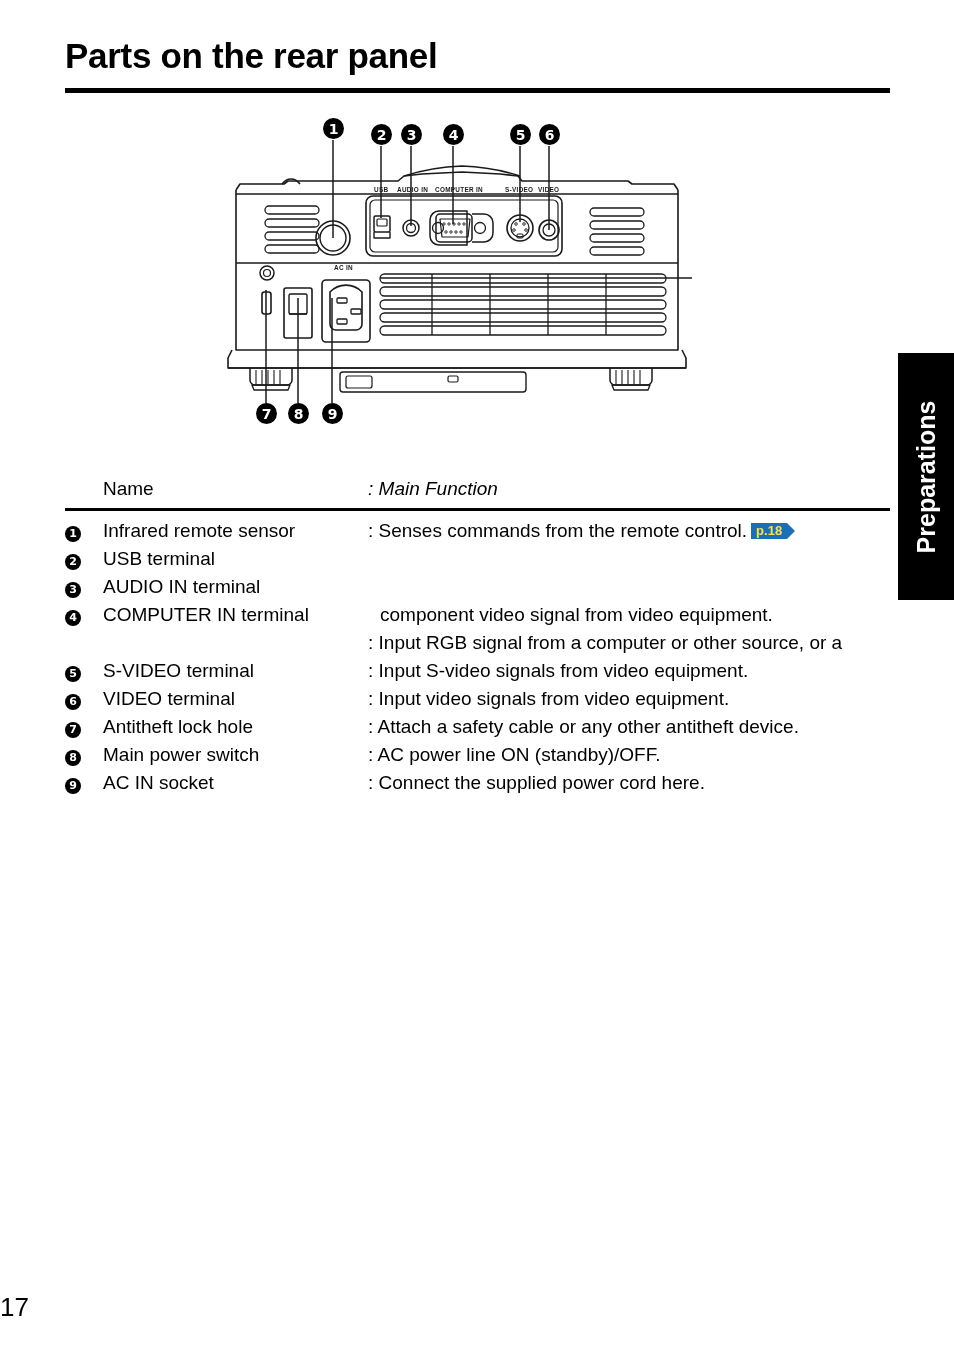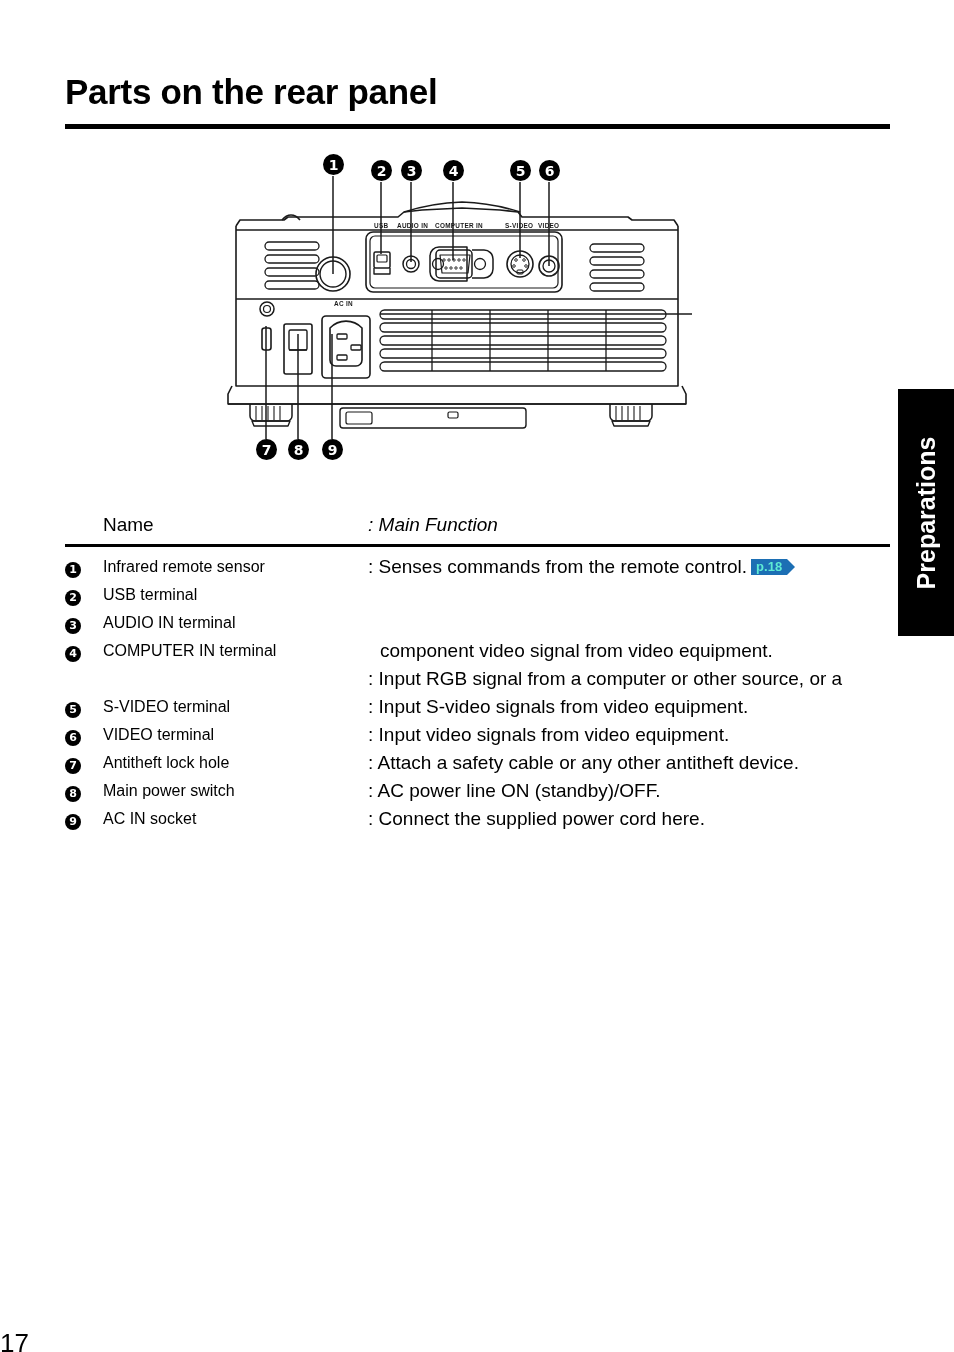--- a/index.html
+++ b/index.html
@@ -5,21 +5,21 @@
   html,body{margin:0;padding:0;}
   body{
     width:954px;height:1352px;
     background:#ffffff;
     font-family:"Liberation Sans", sans-serif;
     color:#000000;
     position:relative;
     overflow:hidden;
     -webkit-font-smoothing:antialiased;
   }
-  .page{position:relative;width:954px;height:1056px;margin-top:36px;}
+  .page{position:relative;width:954px;height:1056px;}
 
   
   .title{
     position:absolute;left:65px;top:38px;
     font-size:35px;font-weight:bold;letter-spacing:-0.3px;
     line-height:1.05;white-space:nowrap;
   }
   .title-rule{
     position:absolute;left:65px;top:88px;width:825px;height:5px;background:#000;
   }
@@ -47,31 +47,31 @@
   .row-num{
     width:38px;flex:0 0 38px;padding-top:6px;
   }
   .num-badge{
     display:inline-flex;align-items:center;justify-content:center;
     width:16px;height:16px;border-radius:50%;background:#000;color:#fff;
     font-size:11px;font-weight:bold;line-height:1;
     font-family:"DejaVu Sans", sans-serif;
   }
   .row-name{
-    width:265px;flex:0 0 265px;font-size:16px;line-height:28px;
+    width:265px;flex:0 0 265px;font-size:19px;line-height:28px;
   }
   .row-func{
     flex:1 1 auto;font-size:19px;line-height:28px;position:relative;
   }
   .row-func .fn-line{display:block;}
   .row-func .fn-line.indent{padding-left:12px;}
 
   .pagebadge{
     display:inline-block;position:relative;
-    background:#1c6fb4;color:#5eead4;
+    background:#1c6fb4;color:#fde047;
     font-size:13px;font-weight:bold;
     padding:1px 5px 1px 5px;
     line-height:14px;
     vertical-align:2px;
     margin-left:4px;
     font-family:"Liberation Sans", sans-serif;
   }
   .pagebadge::after{
     content:"";position:absolute;right:-8px;top:0;
     width:0;height:0;

